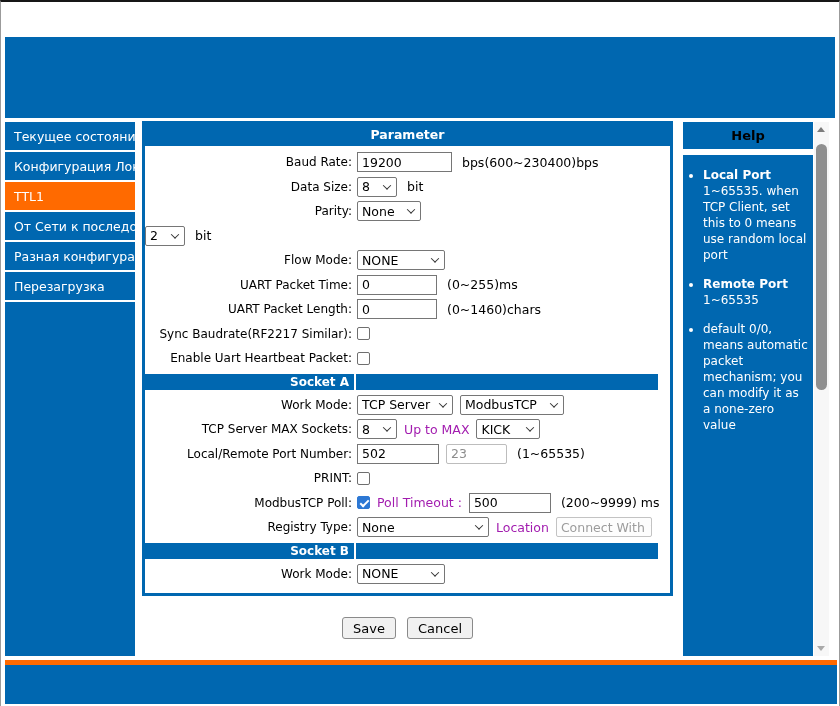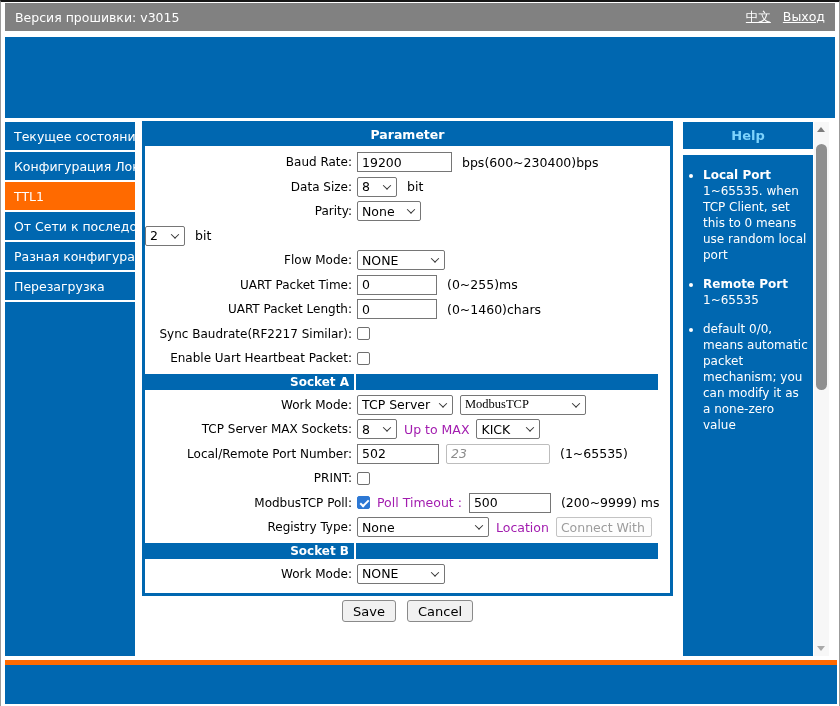--- a/index.html
+++ b/index.html
@@ -51,27 +51,27 @@
         position:relative; flex:none; cursor:pointer; }
   .cb.checked { background:#2d78d4; border-color:#2d78d4; }
   .cb.checked::after { content:""; position:absolute; left:4px; top:1px; width:3px; height:7px;
                        border-right:2px solid #fff; border-bottom:2px solid #fff; transform:rotate(45deg); }
 
   .sectionbar { display:flex; background:#0067b0; color:#fff; height:16px; line-height:16px;
                 font-size:12px; font-weight:bold; margin:3px 0;flex-direction:column; }
   .sleft { flex:none; width:211px; text-align:right; padding-right:5px; border-right:2px solid #fff; }
   .sright { padding-left:5px; }
 
-  .buttons { text-align:center; margin-top:4px; }
+  .buttons { text-align:center; margin-top:21px; }
   .btn { font-family:"DejaVu Sans",sans-serif; font-size:13px; color:#000; background:#f1f1f1;
          border:1px solid #8a8a8a; border-radius:3px; height:22px; padding:0 10px; margin:0 3px; cursor:pointer; }
 
   
   .help { position:absolute; left:682px; top:120px; width:130px; bottom:50px; }
-  .help-header { height:27px; line-height:27px; background:#0067b0; color:#7dd3fc;
+  .help-header { height:27px; line-height:27px; background:#0067b0; color:#000000;
                  font-weight:bold; font-size:13px; text-align:center; }
   .help-body { position:absolute; left:0; right:0; top:33px; bottom:0; background:#0067b0;
                color:#fff; font-size:12px; padding:12px 5px 10px 3px; overflow:hidden; }
   .help-body ul { list-style:disc; padding-left:17px; }
   .help-item { margin-bottom:13px; line-height:16px; }
   .h-title { display:block; font-weight:bold; }
   .h-text { display:block; }
 
   
   .scrollbar { position:absolute; right:10px; width:15px; top:120px; bottom:50px; background:#f7f7f7; }
@@ -85,27 +85,20 @@
 
   
   .orange-line { position:absolute; left:4px; right:2px; top:658px; height:5px; background:#ff6a00; }
   .footer { position:absolute; left:4px; right:2px; top:663px; bottom:2px; background:#0067b0; }
 </style>
 </head>
 <body>
 
 <div class="page">
 
-  <div class="topbar">
-    <span>Версия прошивки: v3015</span>
-    <span class="links">
-      <a>中文</a>
-      <a>Выход</a>
-    </span>
-  </div>
 
   <div class="banner"></div>
 
   <aside class="sidebar">
       <div class="side-item">Текущее состояние</div>
       <div class="side-item">Конфигурация Локаль</div>
       <div class="side-item active">TTL1</div>
       <div class="side-item">От Сети к последовате</div>
       <div class="side-item">Разная конфигурация</div>
       <div class="side-item">Перезагрузка</div>
@@ -189,21 +182,21 @@
             <span class="sleft">Socket A</span>
             <span class="sright">Parameters</span>
           </div>
           <div class="frow">
             <div class="flabel">Work Mode:</div>
             <div class="controls">
               <div class="sel" style="width: 96px;">
                 <span class="sel-val">TCP Server</span>
                 <i class="chev"></i>
               </div>
-              <div class="sel" style="width: 126px; font-family: Liberation Serif, serif;">
+              <div class="sel" style="width: 104px;">
                 <span class="sel-val">ModbusTCP</span>
                 <i class="chev"></i>
               </div>
             </div>
           </div>
           <div class="frow">
             <div class="flabel">TCP Server MAX Sockets:</div>
             <div class="controls">
               <div class="sel" style="width: 40px;">
                 <span class="sel-val">8</span>
@@ -213,21 +206,21 @@
               <div class="sel" style="width: 64px;">
                 <span class="sel-val">KICK</span>
                 <i class="chev"></i>
               </div>
             </div>
           </div>
           <div class="frow">
             <div class="flabel">Local/Remote Port Number:</div>
             <div class="controls">
               <input class="ti" value="502" style="width: 82px;">
-              <input class="ti dis" disabled="" value="23" style="width: 104px; font-style: italic;">
+              <input class="ti dis" disabled="" value="23" style="width: 61px;">
               <span class="note">(1~65535)</span>
             </div>
           </div>
           <div class="frow">
             <div class="flabel">PRINT:</div>
             <div class="controls">
               <span class="cb"></span>
             </div>
           </div>
           <div class="frow">

